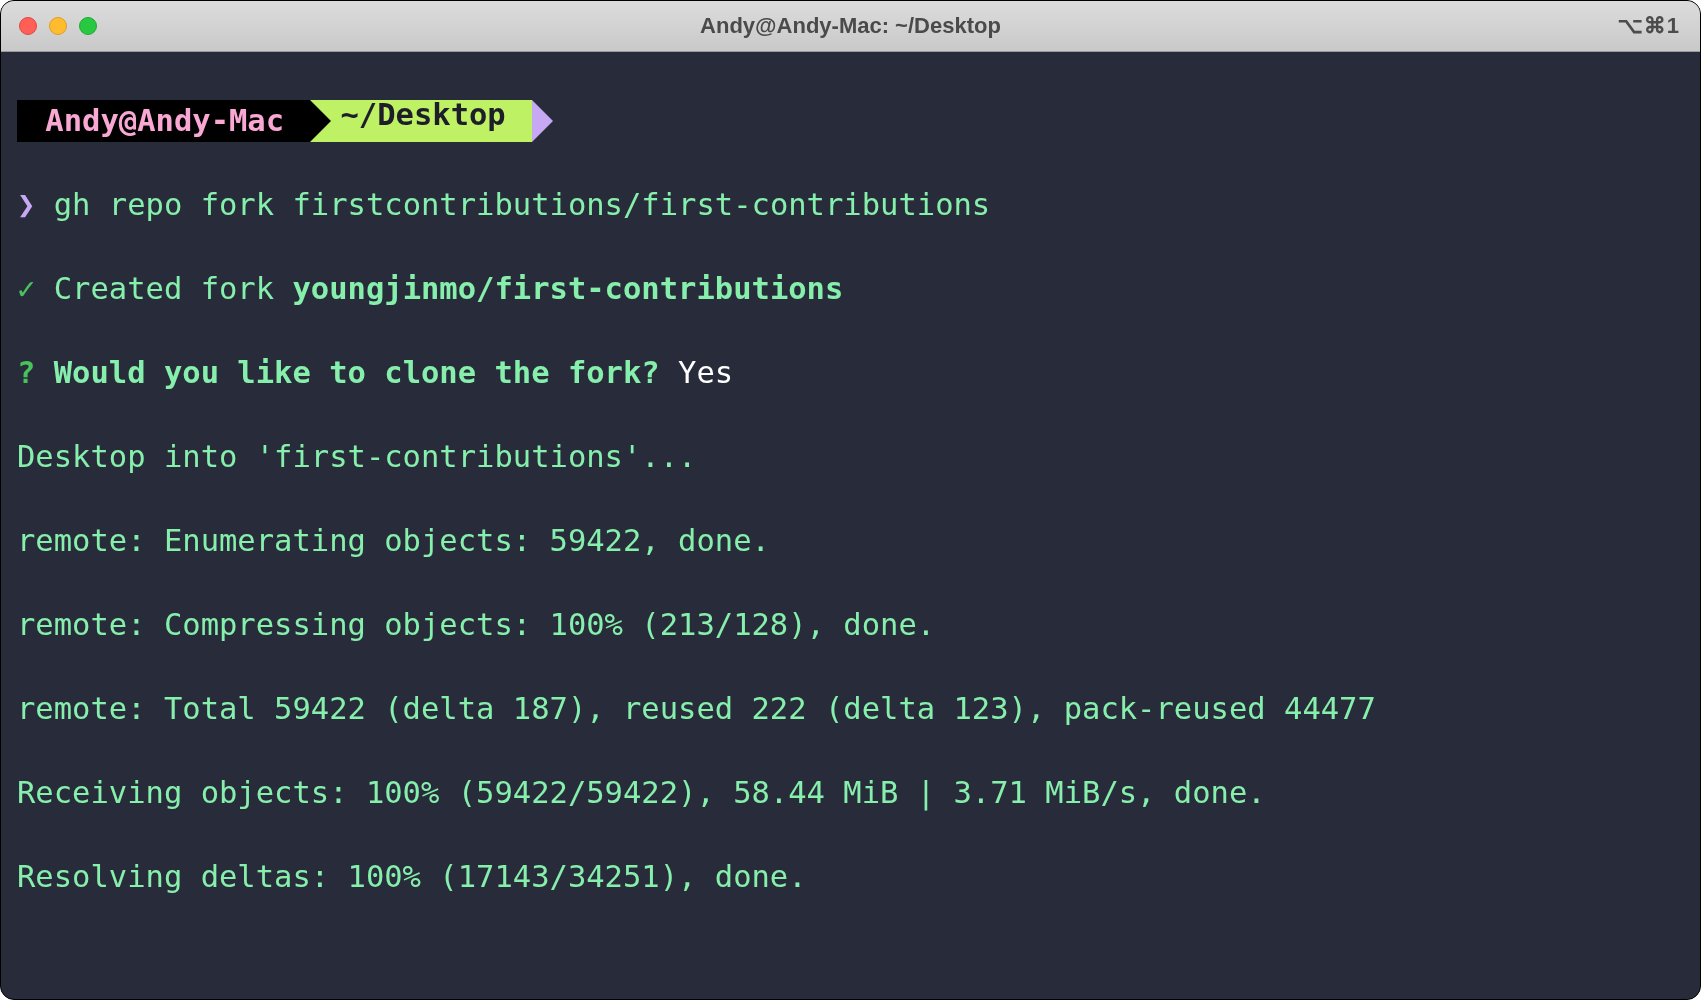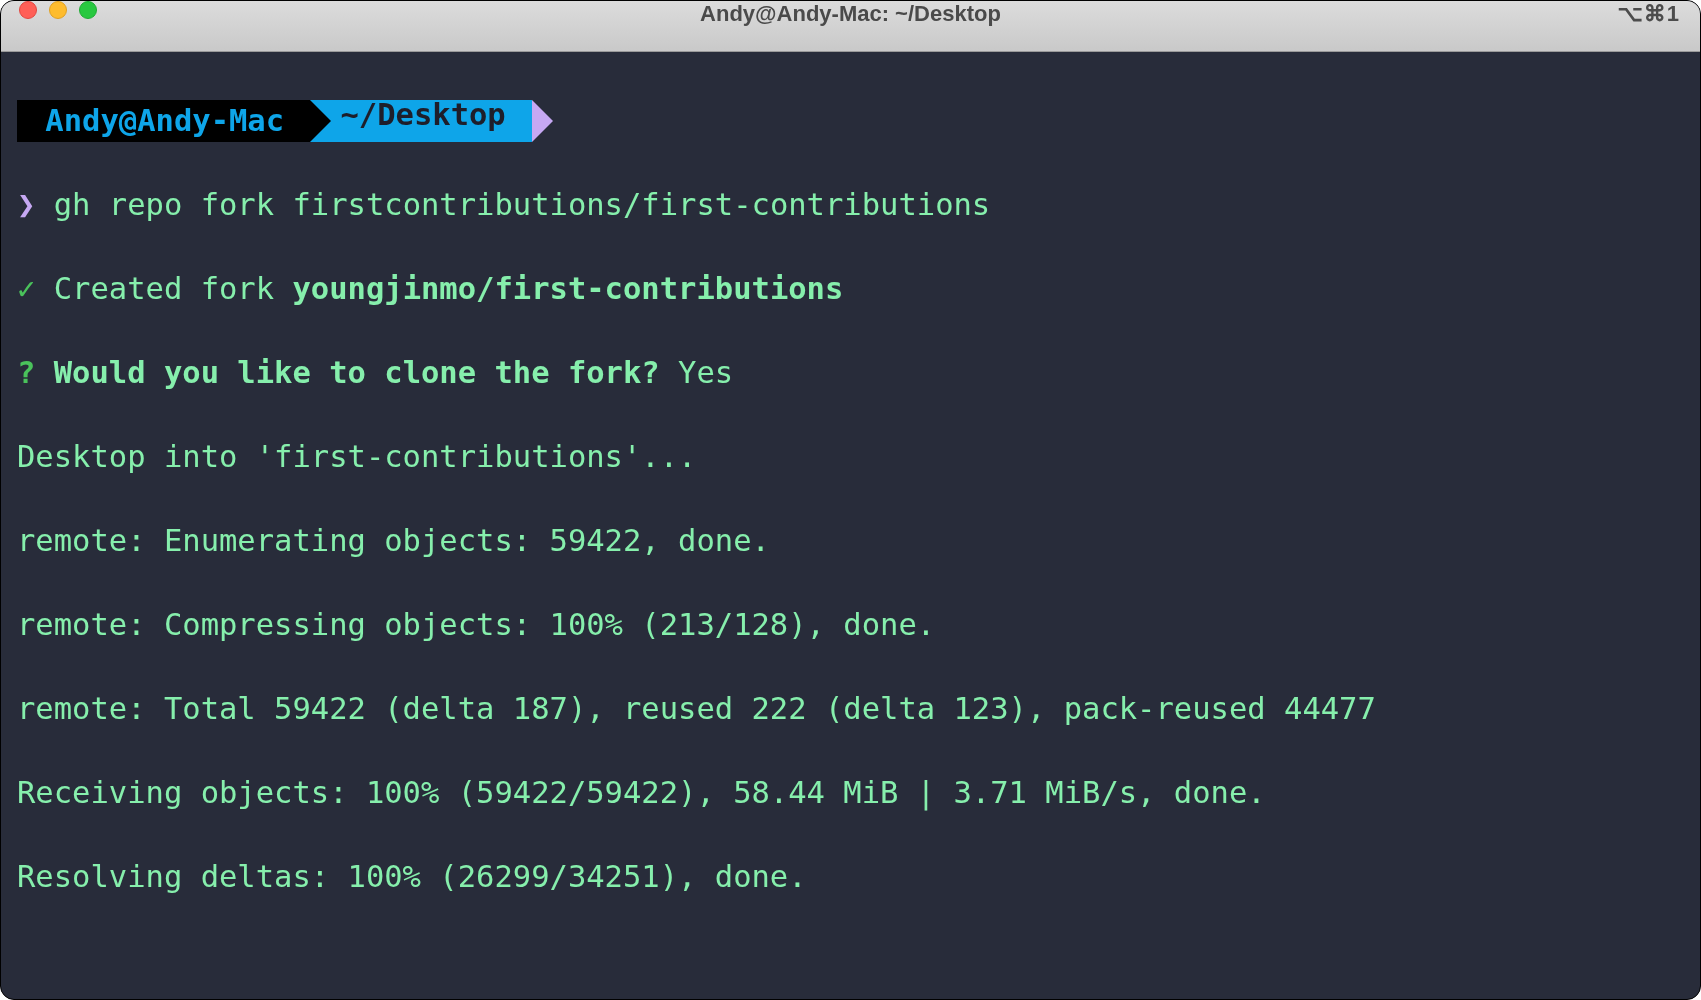--- a/index.html
+++ b/index.html
@@ -21,20 +21,21 @@
     border: 1px solid #000;
   }
 
   
   .titlebar {
     position: relative;
     height: 51px;
     background: linear-gradient(#dcdcdc, #c9c9c9);
     border-bottom: 1px solid #9a9a9a;
     display: flex;
+    align-items: center;
   }
   .traffic-lights {
     display: flex;
     gap: 12px;
     margin-left: 18px;
   }
   .traffic-light {
     width: 18px; height: 18px;
     border-radius: 50%;
   }
@@ -80,53 +81,53 @@
 
   
   .seg {
     display: inline-flex;
     align-items: center;
     height: 42px;
     vertical-align: bottom;
   }
   .seg-user {
     background:#000000;
-    color:#0ea5e9;
+    color:#f9a8d4;
     font-weight:700;
     padding: 0 8px 0 10px;
   }
   .seg-user-arrow {
     width:0; height:0;
     border-top:21px solid transparent;
     border-bottom:21px solid transparent;
     border-left:21px solid #000000;
     margin-right:-21px;
     position: relative;
     z-index: 2;
   }
   .seg-path {
-    background:#0ea5e9;
+    background:#bef264;
     color:#1e1e2a;
     font-weight:700;
     padding: 0 8px 12px 30px;
   }
   .seg-path-arrow {
     width:0; height:0;
     border-top:21px solid transparent;
     border-bottom:21px solid transparent;
     border-left:21px solid #c6a8f3;
   }
 
   .prompt-caret {
     color:#c6a8f3;
     font-weight: 700;
   }
 
   .green  { color:#4ac25b; }
-  .cyan   { color:#86efac; }
+  .cyan   { color:#ffffff; }
   .bold   { font-weight:700; }
   .fg     { color:#86efac; }
 </style>
 </head>
 <body>
 
 <div class="window">
 
   <div class="titlebar">
     <div class="traffic-lights">
@@ -141,21 +142,21 @@
   <div class="term">
 <div class="line"><span class="seg seg-user"> Andy@Andy-Mac </span><span class="seg seg-user-arrow"></span><span class="seg seg-path">~/Desktop </span><span class="seg seg-path-arrow"></span></div>
 <div class="line"><span class="prompt-caret">❯</span><span class="fg"> gh repo fork firstcontributions/first-contributions</span></div>
 <div class="line"><span class="green">✓</span><span class="fg"> Created fork </span><span class="fg bold">youngjinmo/first-contributions</span></div>
 <div class="line"><span class="green bold">?</span><span class="fg bold"> Would you like to clone the fork?</span><span class="cyan"> Yes</span></div>
 <div class="line fg">Desktop into 'first-contributions'...</div>
 <div class="line fg">remote: Enumerating objects: 59422, done.</div>
 <div class="line fg">remote: Compressing objects: 100% (213/128), done.</div>
 <div class="line fg">remote: Total 59422 (delta 187), reused 222 (delta 123), pack-reused 44477</div>
 <div class="line fg">Receiving objects: 100% (59422/59422), 58.44 MiB | 3.71 MiB/s, done.</div>
-<div class="line fg">Resolving deltas: 100% (26299/34251), done.</div>
+<div class="line fg">Resolving deltas: 100% (17143/34251), done.</div>
 
 
 
 
 
 
 
   </div>
 
 </div>

